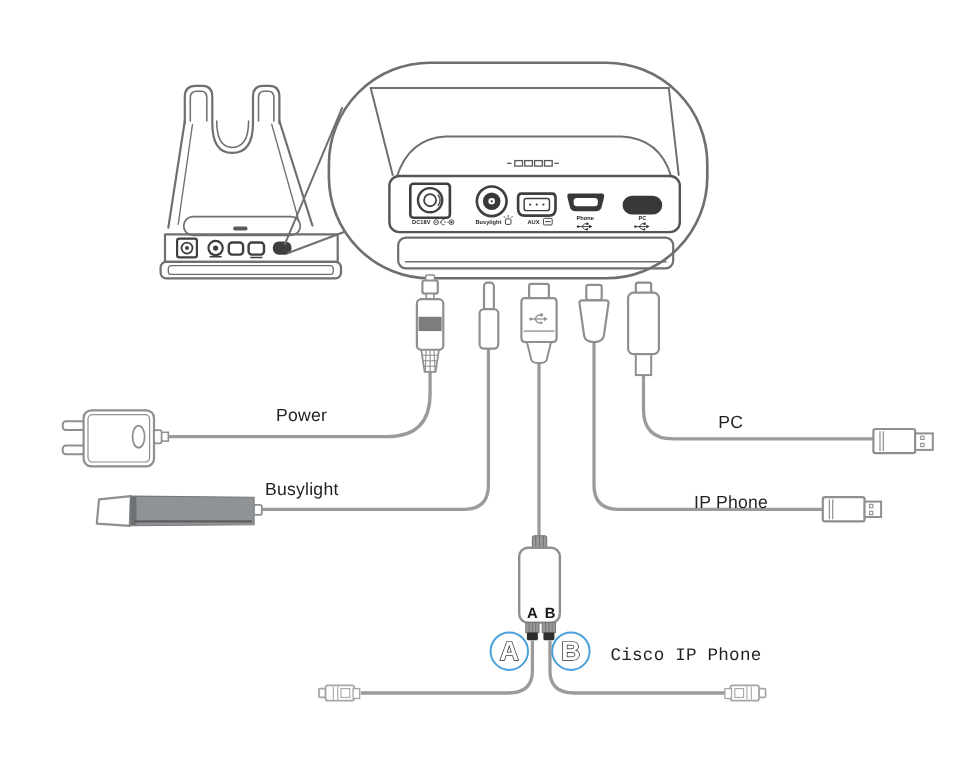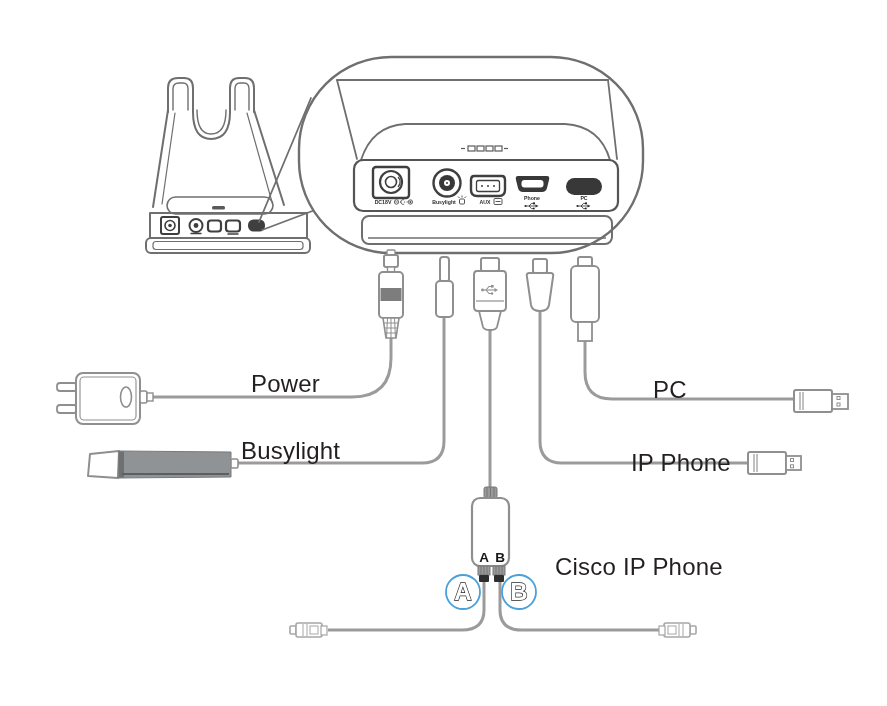--- a/index.html
+++ b/index.html
@@ -6,21 +6,21 @@
   .stage{
     position:relative;
     width:887px;height:706px;
     background:#ffffff;
     overflow:hidden;
     font-family:"Liberation Sans", sans-serif;
   }
   .stage svg{position:absolute;left:0;top:0;}
   .lbl{
     position:absolute;
-    font-size:24px;
+    font-size:16px;
     color:#231f20;
     white-space:nowrap;
     letter-spacing:0.2px;
   }
   .svgtext{
     font-family:"Liberation Sans", sans-serif;
   }
 </style>
 </head>
 <body>
@@ -302,15 +302,15 @@
     <circle cx="519" cy="592" r="17" fill="#ffffff" stroke="#4aa0d8" stroke-width="1.8"></circle>
     <text class="svgtext" x="519" y="600" text-anchor="middle" font-size="24" font-weight="bold" fill="#ffffff" stroke="#262626" stroke-width="1.3" style="paint-order:stroke fill;">B</text>
   </g>
 
 </svg>
 
   <div class="lbl" style="left:251px;top:370px;">Power</div>
   <div class="lbl" style="left:241px;top:437px;">Busylight</div>
   <div class="lbl" style="left:653px;top:376px;">PC</div>
   <div class="lbl" style="left:631px;top:437px;margin-top:12px;">IP Phone</div>
-  <div class="lbl" style="left:555px;top:553px;">Cisco IP Phone</div>
+  <div class="lbl" style="left:555px;top:587px;font-family:Liberation Mono, monospace;">Cisco IP Phone</div>
 
 </div>
 
 </body></html>

